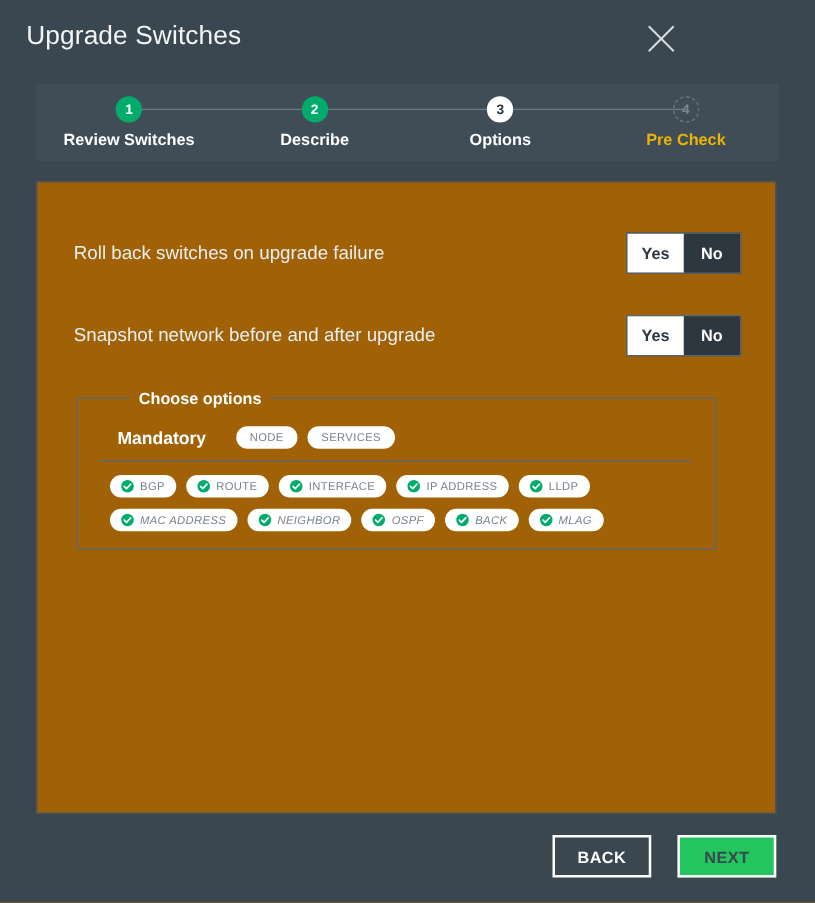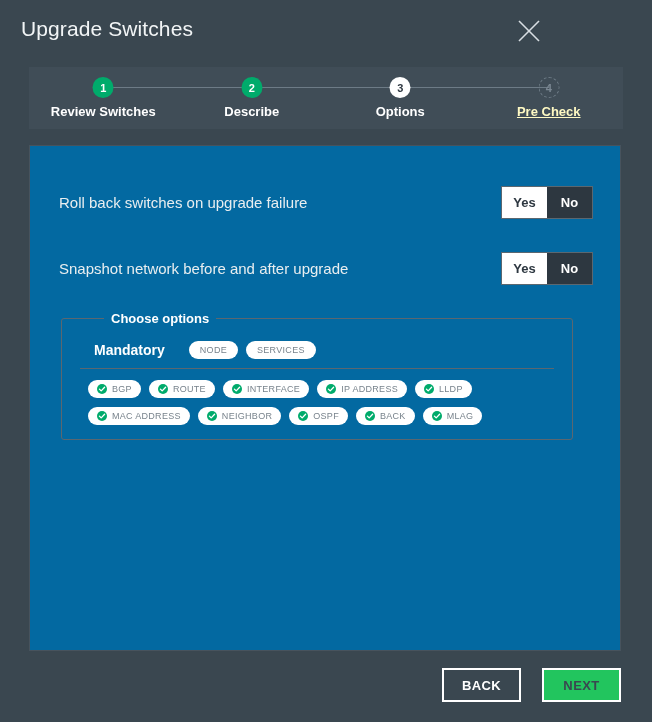--- a/index.html
+++ b/index.html
@@ -105,30 +105,30 @@
     position: absolute;
     top: 37px;
     left: 0;
     width: 100%;
     text-align: center;
     font-size: 13px;
     font-weight: bold;
     color: #ffffff;
     white-space: nowrap;
   }
-  .step-label.muted { color: #fef9c3; text-decoration: underline; }
+  .step-label.muted { color: #eab308; }
 
   
   .panel {
     position: absolute;
     left: 29px;
     top: 145px;
     width: 592px;
     height: 506px;
-    background: #0369a1;
+    background: #a16207;
     border: 1px solid #47535d;
     box-sizing: border-box;
   }
 
   
   .toggle-row {
     position: absolute;
     left: 29px;
     width: 534px;
     height: 36px;
@@ -209,21 +209,21 @@
     margin: 0 4px 11px 4px;
   }
   .chip-rows {
     padding-left: 12px;
   }
   .chip-row {
     display: flex;
     align-items: center;
     margin-bottom: 9px;
   }
-  .chip-row:last-child { margin-bottom: 0; }
+  .chip-row:last-child { margin-bottom: 0; font-style: italic; }
 
   .chip {
     height: 18px;
     background: #ffffff;
     border-radius: 9px;
     display: inline-flex;
     align-items: center;
     padding: 0 9px;
     margin-right: 8px;
     font-size: 9px;

